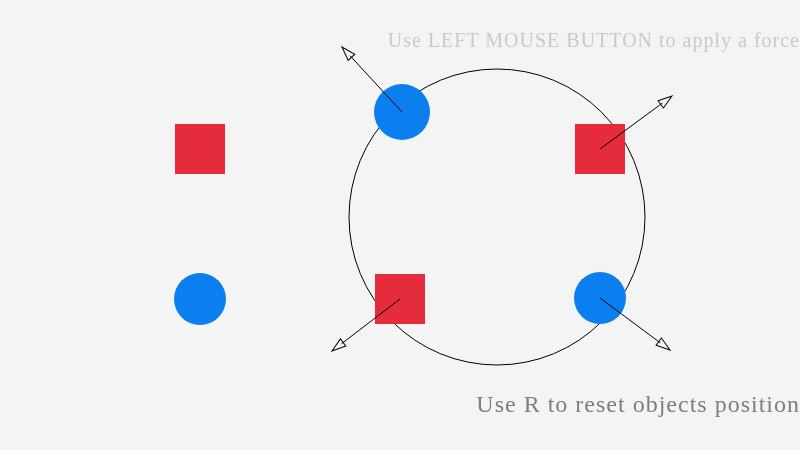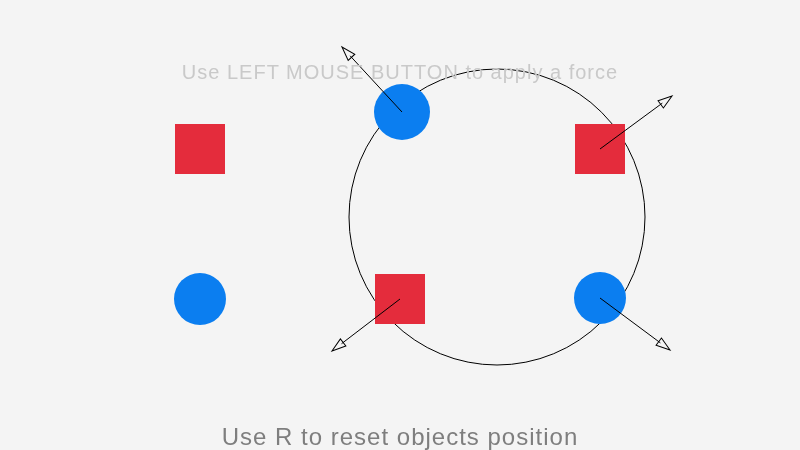--- a/index.html
+++ b/index.html
@@ -20,26 +20,25 @@
     position: absolute;
     left: 0;
     top: 0;
     width: 800px;
     height: 450px;
     display: block;
   }
   .hint {
     position: absolute;
     width: 100%;
-    text-align: center;
-    font-family: Liberation Sans, sans-serif;
+    text-align: right;
+    font-family: Liberation Serif, serif;
     letter-spacing: 1px;
     white-space: pre;
     user-select: none;
-    margin-top: 32px;
   }
   #hint-top {
     top: 29px;
     font-size: 20px;
     color: #c9c9c9;
   }
   #hint-bottom {
     top: 391px;
     font-size: 24px;
     color: #7e7e7e;

